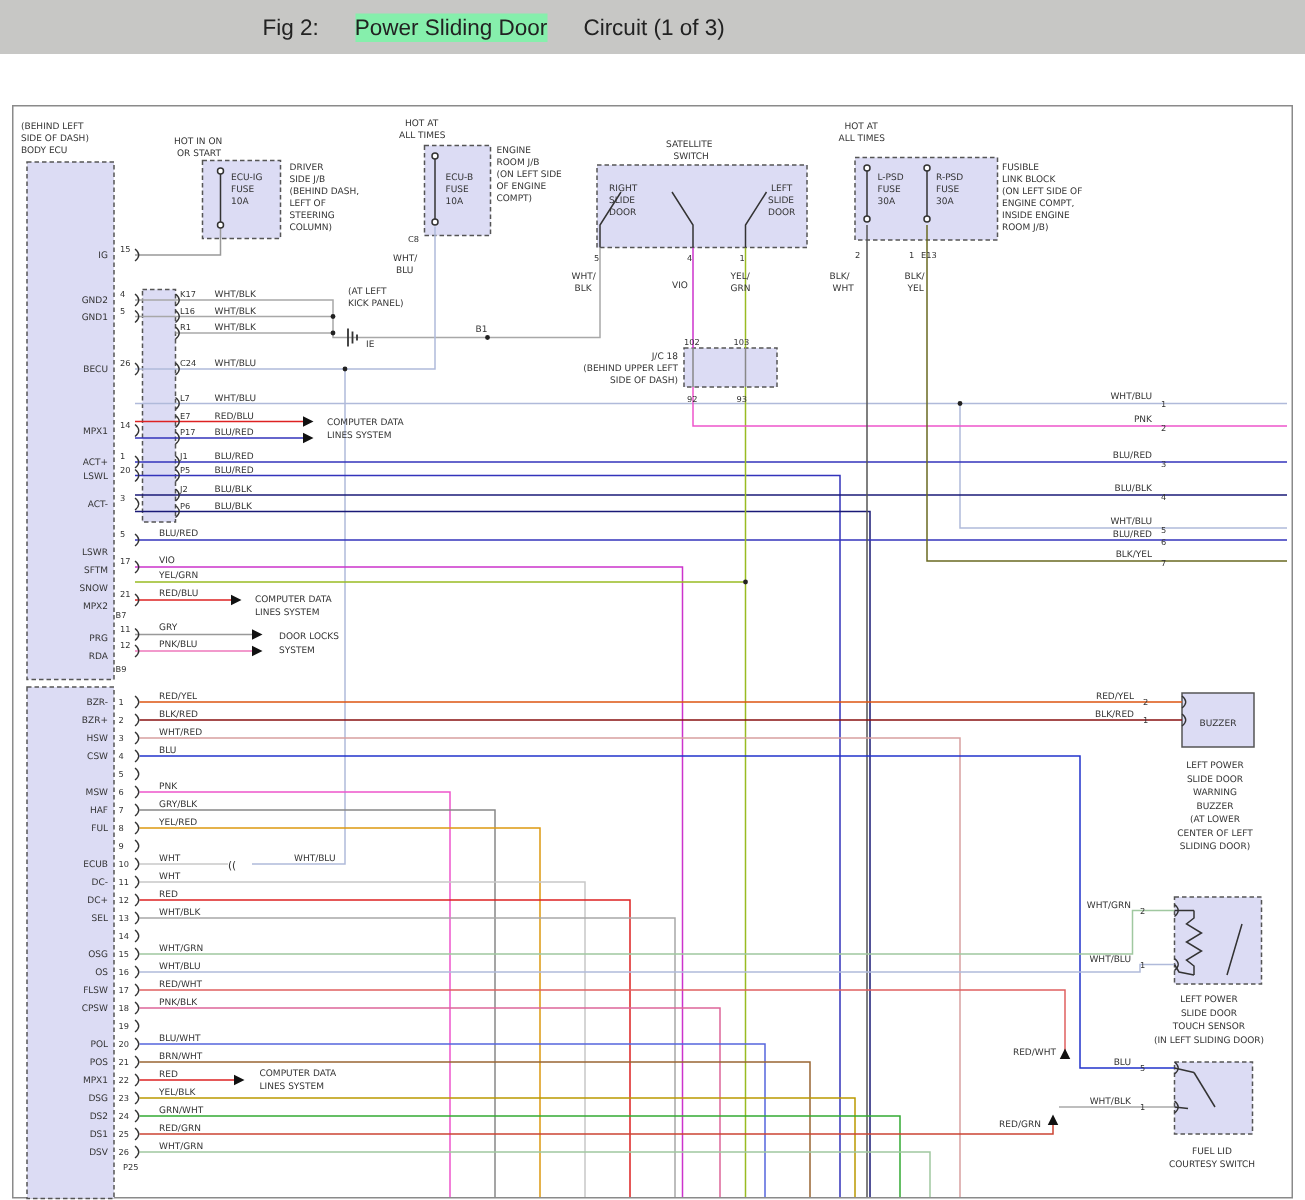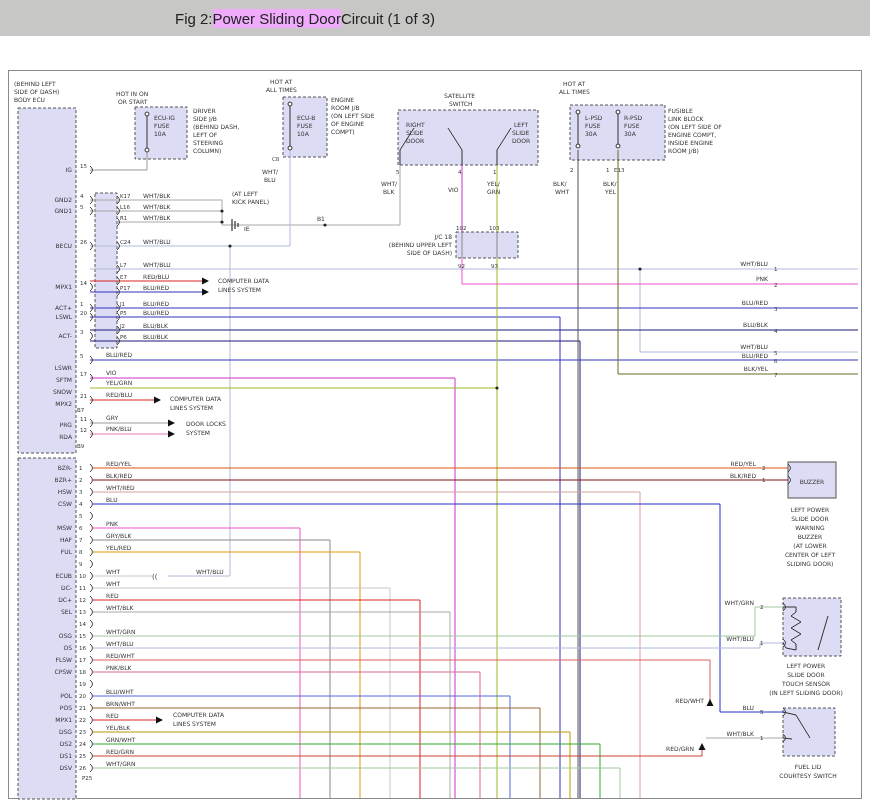--- a/index.html
+++ b/index.html
@@ -1,18 +1,18 @@
 <!DOCTYPE html>
 <html><head>
 <meta charset="utf-8">
 <style>
   html,body{margin:0;padding:0;background:#ffffff;}
   body{width:870px;height:800px;position:relative;overflow:hidden;font-family:"Liberation Sans",sans-serif;}
-  .titlebar{position:absolute;top:0;left:0;width:870px;height:36px;background:#c7c7c5;display:flex;align-items:center;box-sizing:border-box;padding-left:175px;font-size:15px;color:#222;z-index:2;}
-  .titlebar mark{background:#f0abfc;padding:1px 0;color:#222;}
+  .titlebar{position:absolute;top:0;left:0;width:870px;height:36px;background:#c7c7c5;display:flex;align-items:center;box-sizing:border-box;padding-left:175px;font-size:15px;color:#222;z-index:2;gap:24px;}
+  .titlebar mark{background:#86efac;padding:1px 0;color:#222;}
   #diagram-svg{position:absolute;top:0;left:0;z-index:1;}
   #diagram-svg text{font-family:"DejaVu Sans",sans-serif;}
 </style>
 </head>
 <body>
 
 <div class="titlebar">
   <span>Fig 2: </span>
     <mark>Power Sliding Door</mark>
     <span> Circuit (1 of 3)</span>

